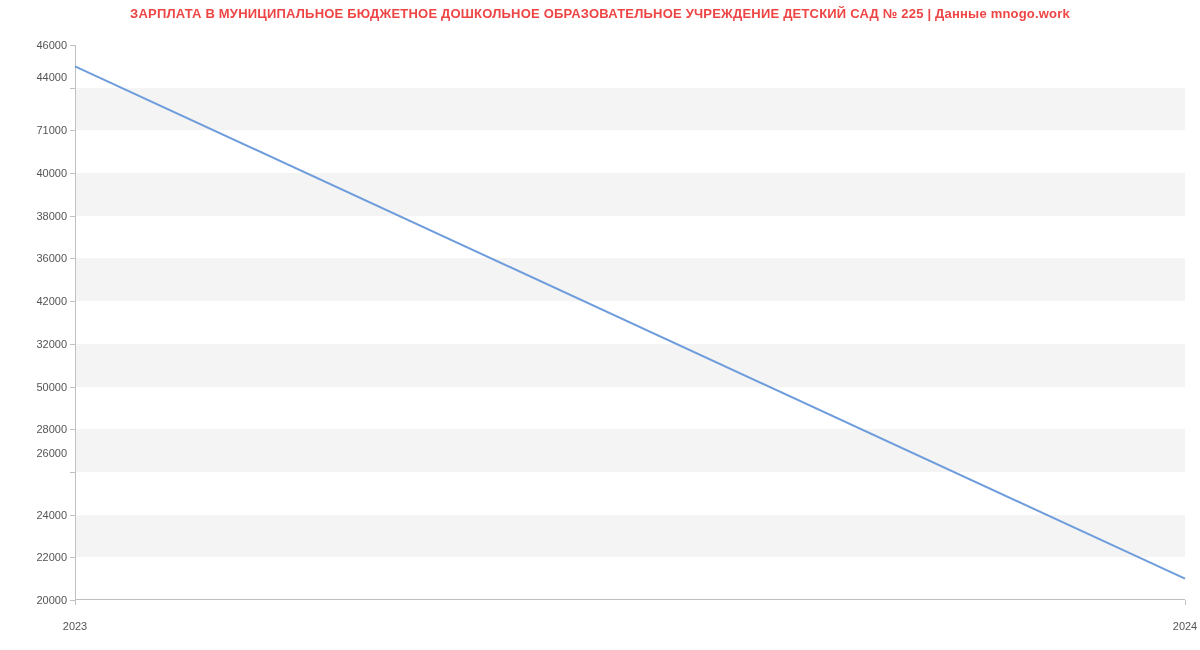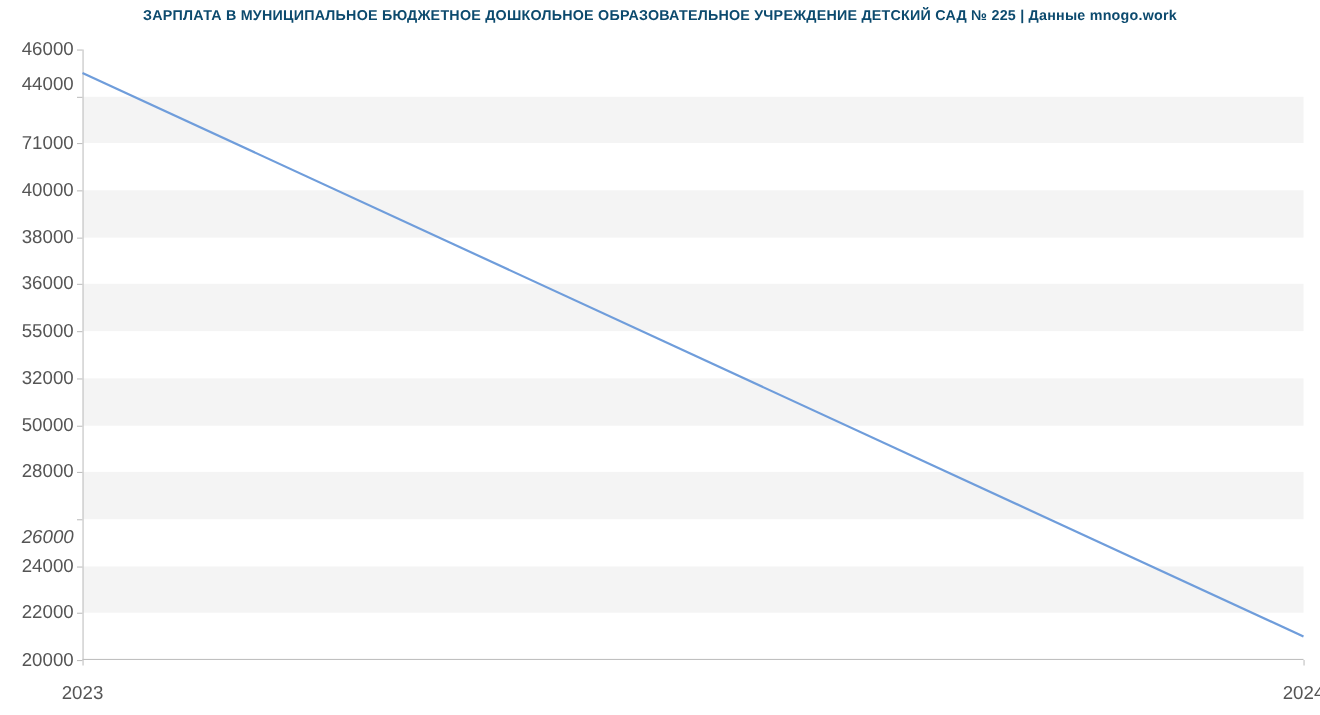--- a/index.html
+++ b/index.html
@@ -18,21 +18,21 @@
     height: 650px;
   }
   .title {
     position: absolute;
     top: 6px;
     left: 0;
     right: 0;
     text-align: center;
     font-size: 13px;
     font-weight: bold;
-    color: #0c4a6e;
+    color: #ef4444;
     letter-spacing: 0.2px;
   }
   .plot-area {
     position: absolute;
     left: 75px;
     top: 45px;
     width: 1110px;  
     height: 555px;  
     background: #ffffff;
   }
@@ -53,21 +53,21 @@
     height: 1px;
   }
   .axis-line.y {
     left: 0;
     top: 0;
     width: 1px;
     height: 100%;
   }
   .tick-label {
     position: absolute;
-    font-size: 17px;
+    font-size: 11px;
     color: #555555;
   }
   .y-tick {
     right: 100%;
     margin-right: 8px;
     transform: translateY(-50%);
     text-align: right;
     white-space: nowrap;
   }
   .y-tick-mark {
@@ -122,29 +122,29 @@
     <div class="axis-line x"></div>
     <svg class="line-layer" viewBox="0 0 1110 555" preserveAspectRatio="none">
       <polyline class="series-line" points="0,21.34615384615381 1110,533.6538461538462" stroke="#6f9ddb"></polyline>
     </svg>
   <div class="tick-label y-tick" style="top: 555px;">20000</div>
       <div class="y-tick-mark" style="top: 555px;"></div>
       <div class="tick-label y-tick" style="top: 512.308px;">22000</div>
       <div class="y-tick-mark" style="top: 512.308px;"></div>
       <div class="tick-label y-tick" style="top: 469.615px;">24000</div>
       <div class="y-tick-mark" style="top: 469.615px;"></div>
-      <div class="tick-label y-tick" style="top: 444px; font-style: italic;">26000</div>
+      <div class="tick-label y-tick" style="top: 408px;">26000</div>
       <div class="y-tick-mark" style="top: 426.923px;"></div>
       <div class="tick-label y-tick" style="top: 384.231px; margin-left: 48px;">28000</div>
       <div class="y-tick-mark" style="top: 384.231px;"></div>
       <div class="tick-label y-tick" style="top: 341.538px;">50000</div>
       <div class="y-tick-mark" style="top: 341.538px;"></div>
       <div class="tick-label y-tick" style="top: 298.846px;">32000</div>
       <div class="y-tick-mark" style="top: 298.846px;"></div>
-      <div class="tick-label y-tick" style="top: 256.154px;">55000</div>
+      <div class="tick-label y-tick" style="top: 256.154px;">42000</div>
       <div class="y-tick-mark" style="top: 256.154px;"></div>
       <div class="tick-label y-tick" style="top: 213.462px;">36000</div>
       <div class="y-tick-mark" style="top: 213.462px;"></div>
       <div class="tick-label y-tick" style="top: 170.769px;">38000</div>
       <div class="y-tick-mark" style="top: 170.769px;"></div>
       <div class="tick-label y-tick" style="top: 128.077px;">40000</div>
       <div class="y-tick-mark" style="top: 128.077px;"></div>
       <div class="tick-label y-tick" style="top: 85.3846px;">71000</div>
       <div class="y-tick-mark" style="top: 85.3846px;"></div>
       <div class="tick-label y-tick" style="top: 32px;">44000</div>

